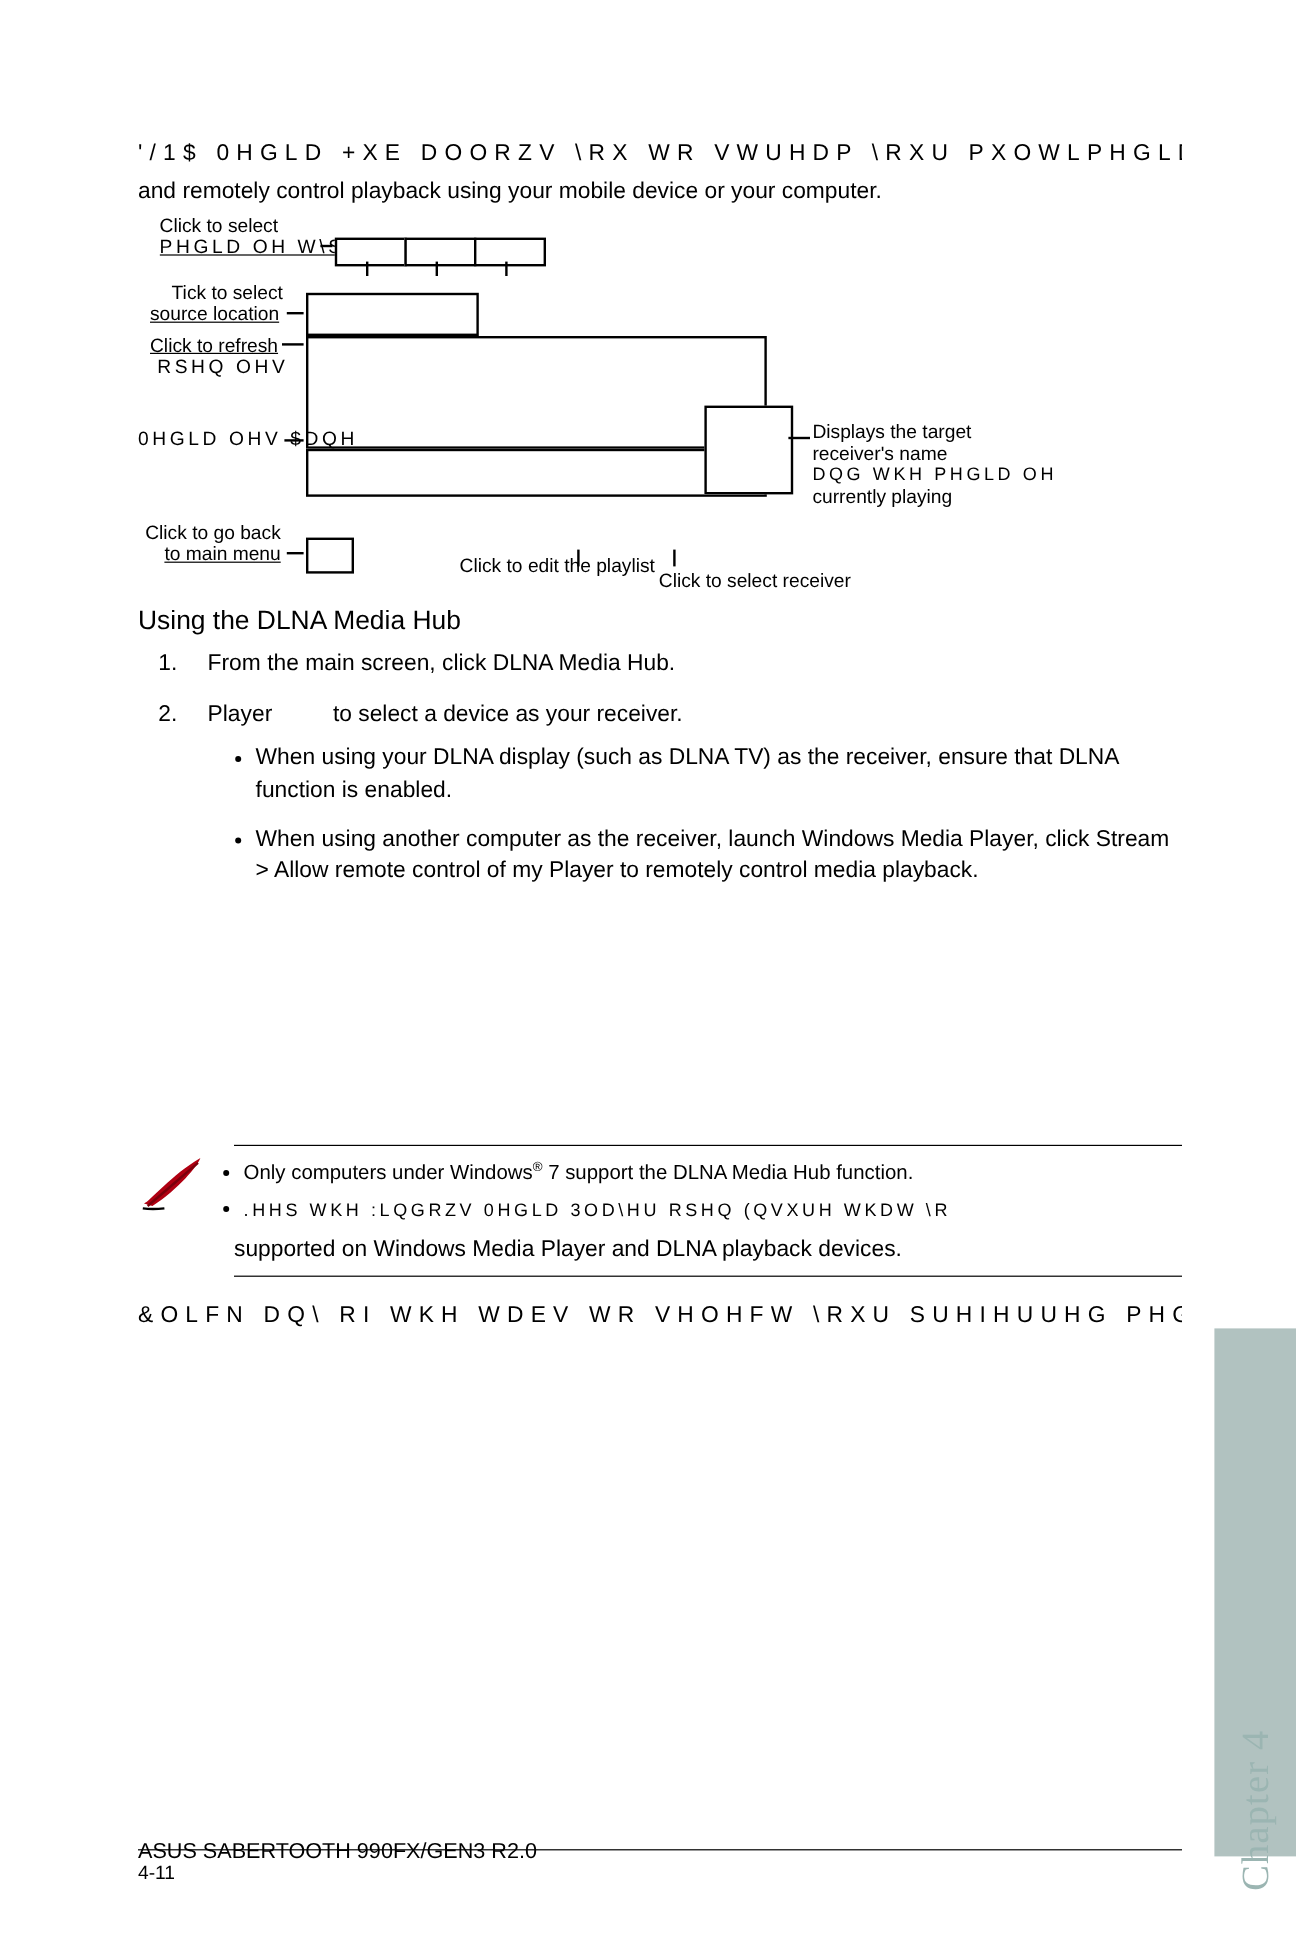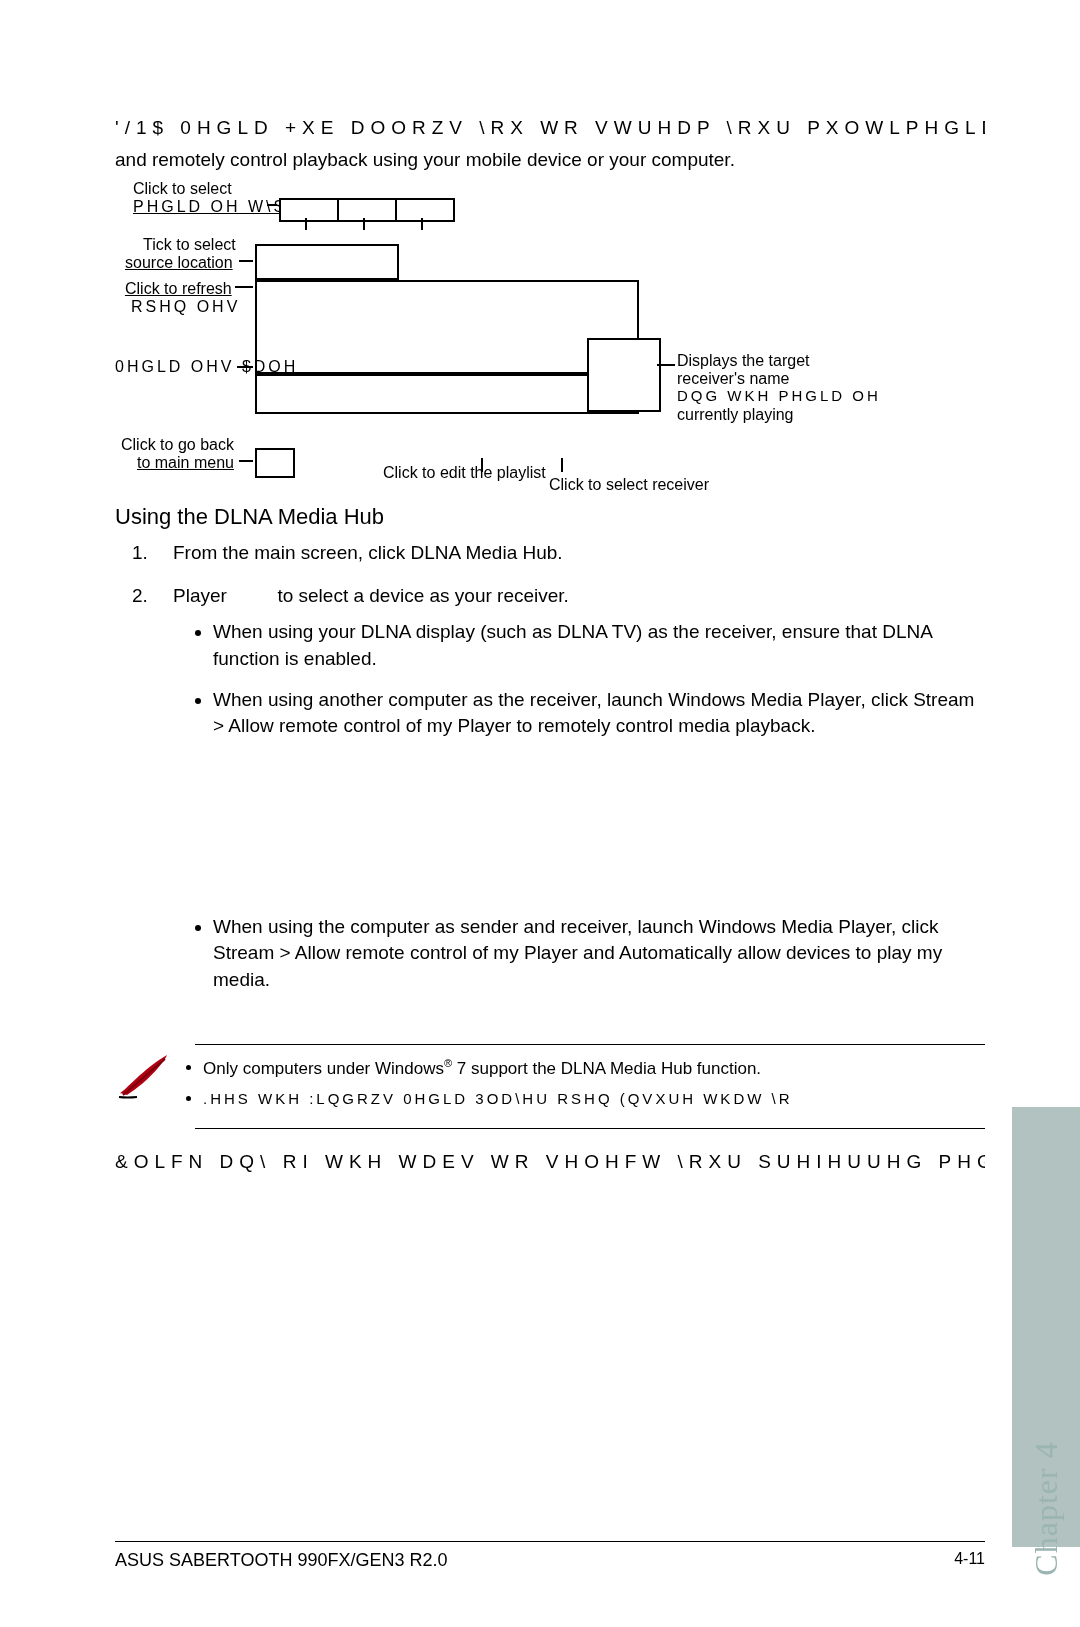--- a/index.html
+++ b/index.html
@@ -182,20 +182,21 @@
     border-top: 1px solid #000;
   }
   .footer {
     position: absolute;
     left: 115px;
     bottom: 56px;
     width: 870px;
     display: flex;
     justify-content: space-between;
     font-size: 18px;
+    flex-direction: column;
   }
   .footer .pagenum { font-size: 16px; }
 </style>
 </head>
 <body>
 
 <div class="page">
 
   <div class="side-tab">
     <div class="side-tab-text">Chapter 4</div>
@@ -262,23 +263,20 @@
         <li><span>From the main screen, click DLNA Media Hub.</span></li>
         <li>
           <span>Player </span>
           <span style="display:inline-block; width:40px;"></span>
           <span> to select a device as your receiver.</span>
           <ul class="sub">
             <li>When using your DLNA display (such as DLNA TV) as the receiver, ensure that DLNA function is enabled.</li>
             <li>When using another computer as the receiver, launch Windows Media Player, click Stream &gt; Allow remote control of my Player to remotely control media playback.</li>
           </ul>
           <div class="gap"></div>
-          <ul class="sub">
-            <li>When using the computer as sender and receiver, launch Windows Media Player, click Stream &gt; Allow remote control of my Player and Automatically allow devices to play my media.</li>
-          </ul>
         </li>
       </ol>
     </div>
 
     <div class="note-wrap">
       <hr class="note-rule">
       <div class="note-body">
         <svg class="quill" viewBox="0 0 60 50">
           <path d="M5 42 C 10 40, 28 18, 52 4 C 50 10, 34 30, 12 44 Z" fill="#b00012"></path>
           <path d="M8 44 C 20 34, 36 20, 50 8" stroke="#7a000c" stroke-width="2" fill="none"></path>
@@ -286,20 +284,21 @@
         </svg>
         <ul class="note-list">
           <li>
             <span>Only computers under Windows</span><span class="sup">®</span><span> 7 support the DLNA Media Hub function.</span>
           </li>
           <li>
             <span class="garbled xs" style="white-space:nowrap;">.HHS WKH :LQGRZV 0HGLD 3OD\HU RSHQ (QVXUH WKDW \R</span>
           </li>
         </ul>
       </div>
+      <div class="note-below">supported on Windows Media Player and DLNA playback devices.</div>
       <hr class="note-rule" style="margin-top:10px;">
     </div>
 
     <div class="step3 garbled">&amp;OLFN DQ\ RI WKH WDEV WR VHOHFW \RXU SUHIHUUHG PHGL</div>
 
   </div>
 
   <div class="footer-rule"></div>
   <div class="footer">
     <span>ASUS SABERTOOTH 990FX/GEN3 R2.0</span>

